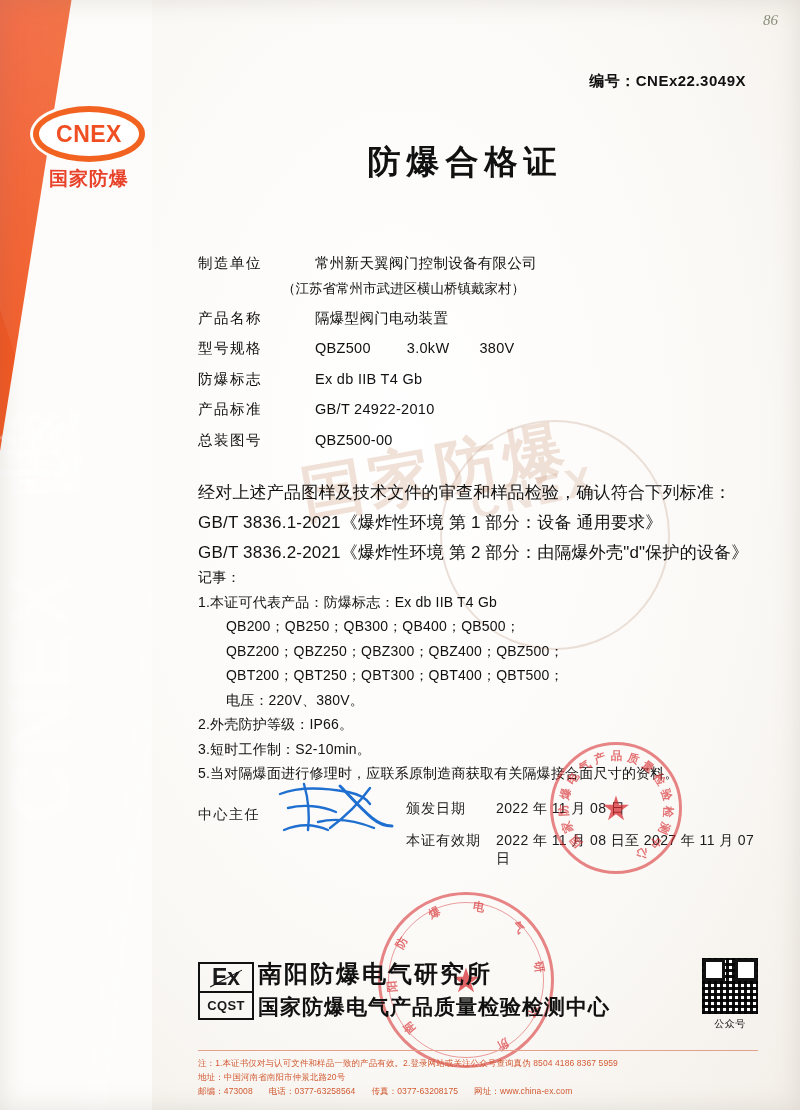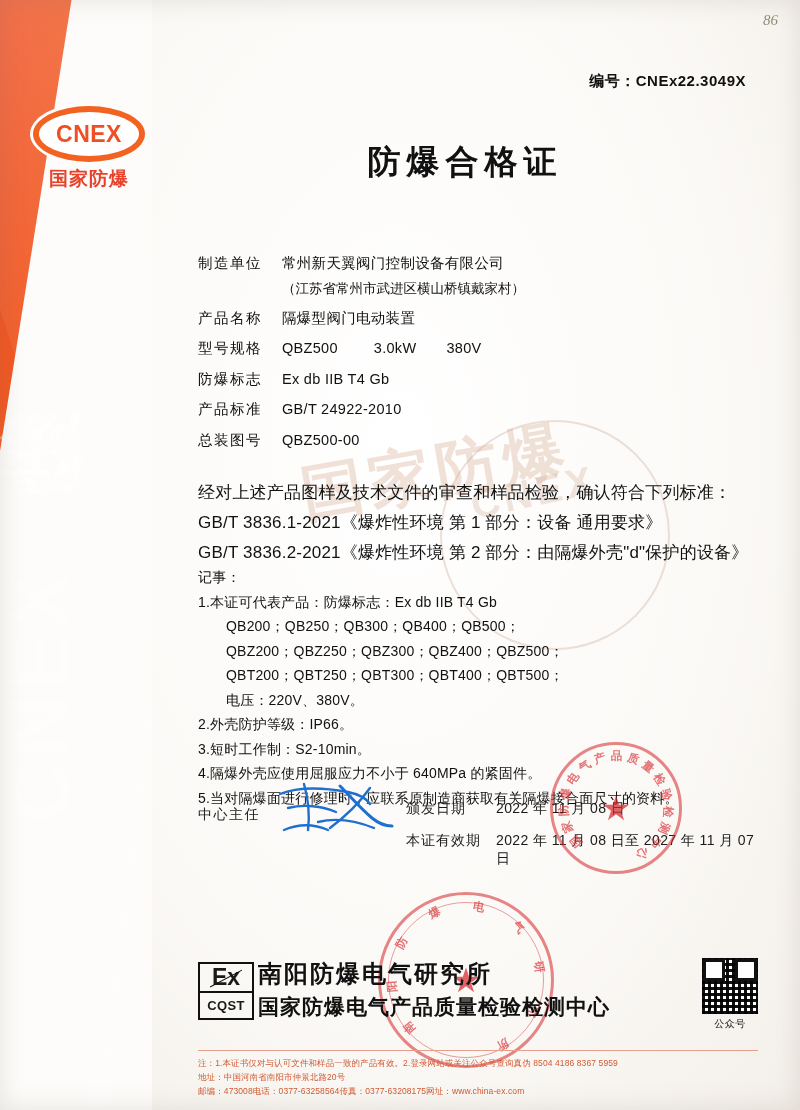--- a/index.html
+++ b/index.html
@@ -105,20 +105,21 @@
 
   
   .fields{
     position:absolute; left: 198px; top: 254px; width: 540px;
   }
   .frow{
     display:flex; align-items:flex-start;
     margin-bottom: 11px;
     font-size: 14.5px;
     line-height: 1.35;
+    gap: 33px;
   }
   .flabel{
     width: 84px; flex:0 0 84px;
     letter-spacing: 1.5px;
     color:#111;
   }
   .fval{ color:#111; letter-spacing:.3px; }
   .fval .seg { display:inline-block; }
   .fval .seg.s2 { margin-left: 36px; }
   .fval .seg.s3 { margin-left: 30px; }
@@ -213,21 +214,21 @@
     border:3px solid #111; background:#fff;
   }
   .qr .code:before{ left:1px; top:1px; }
   .qr .code:after{ right:1px; top:1px; }
   .qr .cap{ font-size: 10px; margin-top: 3px; color:#111; letter-spacing:.5px;}
 
   .fine{
     position:absolute; left: 198px; top: 1056px; width: 575px;
     font-size: 8.5px; line-height: 1.65; color:#d25a33; letter-spacing:.1px;
   }
-  .fine .row2{ display:flex; }
+  .fine .row2{ display:flex; gap: 16px; }
 
   
   .watermark{
     position:absolute; left: 300px; top: 430px;
     font-size: 62px; font-weight: bold;
     color: rgba(210,160,130,.30);
     letter-spacing: 6px;
     transform: rotate(-10deg);
     pointer-events:none;
     white-space:nowrap;
@@ -358,21 +359,20 @@
 
   <div class="notes">
     <div>记事：</div>
     <div>1.本证可代表产品：防爆标志：Ex db IIB T4 Gb</div>
     <div class="ind2">QB200；QB250；QB300；QB400；QB500；</div>
     <div class="ind2">QBZ200；QBZ250；QBZ300；QBZ400；QBZ500；</div>
     <div class="ind2">QBT200；QBT250；QBT300；QBT400；QBT500；</div>
     <div class="ind2">电压：220V、380V。</div>
     <div>2.外壳防护等级：IP66。</div>
     <div>3.短时工作制：S2-10min。</div>
-    <div>4.隔爆外壳应使用屈服应力不小于 640MPa 的紧固件。</div>
     <div>5.当对隔爆面进行修理时，应联系原制造商获取有关隔爆接合面尺寸的资料。</div>
   </div>
 
   <div class="sig-row">
     <div class="sig-left">中心主任</div>
     <div class="sig-mark">
       <svg width="125" height="64" viewBox="0 0 125 64" fill="none" stroke="#1f6fd0" stroke-width="2.4" stroke-linecap="round">
         <path d="M6 16 C26 8, 52 10, 74 14 C84 16, 92 20, 96 26"></path>
         <path d="M30 6 C34 20, 36 36, 34 52"></path>
         <path d="M14 30 C30 26, 48 28, 62 34"></path>

